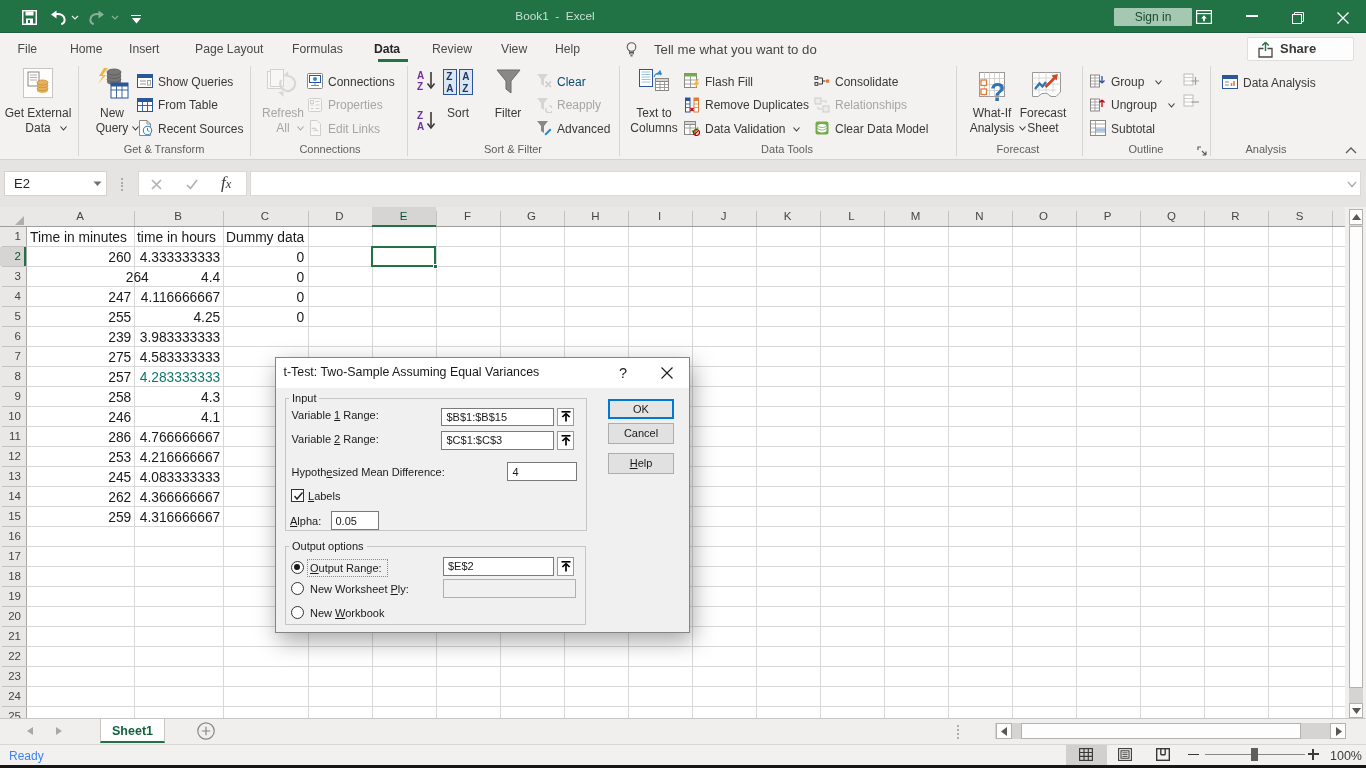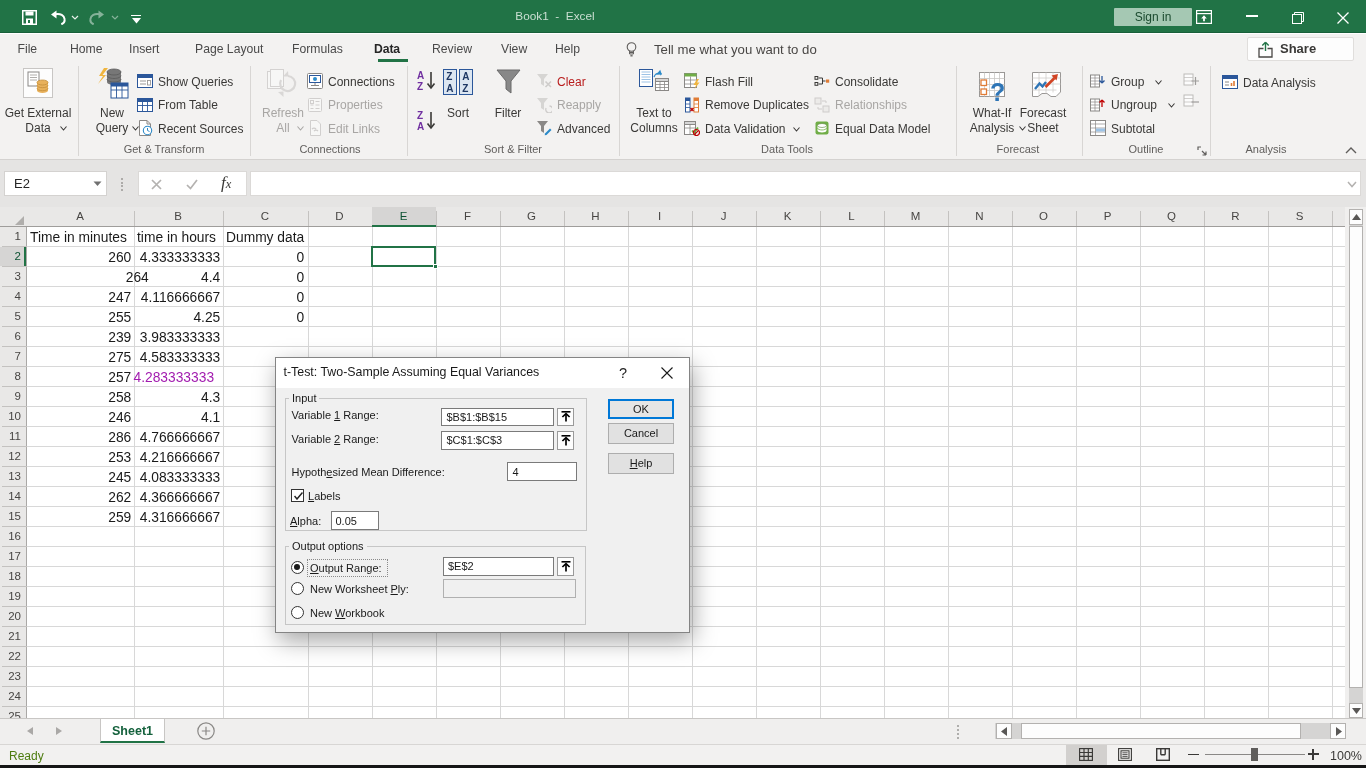--- a/index.html
+++ b/index.html
@@ -192,21 +192,21 @@
     </svg>
 <div class="abs" style="left:413px;top:105.5px;width:90px;text-align:center;font-size:12px;color:#3a3937">Sort</div>
 <svg class="ic" style="left:496px;top:69px" width="25" height="27" viewBox="0 0 25 27">
       <path d="M1 1 L24 1 L15 12 L15 24 L10 20 L10 12 Z" fill="#888" stroke="#6a6a6a"></path>
     </svg>
 <div class="abs" style="left:463px;top:105.5px;width:90px;text-align:center;font-size:12px;color:#3a3937">Filter</div>
 <svg class="ic" style="left:536px;top:73px;opacity:.55" width="16" height="16" viewBox="0 0 16 16">
       <path d="M1 1 L12 1 L8 6 L8 13 L5 11 L5 6 Z" fill="#c0bebc"></path>
       <path d="M9.5 8.5 L15 14 M15 8.5 L9.5 14" stroke="#b0aeac" stroke-width="1.6"></path>
     </svg>
-<div class="abs" style="left:557px;top:74.5px;font-size:12px;color:#b91c1c;white-space:nowrap">Clear</div>
+<div class="abs" style="left:557px;top:74.5px;font-size:12px;color:#0c4a6e;white-space:nowrap">Clear</div>
 <svg class="ic" style="left:536px;top:96.5px;opacity:.55" width="16" height="16" viewBox="0 0 16 16">
       <path d="M1 1 L12 1 L8 6 L8 13 L5 11 L5 6 Z" fill="#c0bebc"></path>
       <path d="M13.5 9 a3.5 3.5 0 1 1 -3.4 2" fill="none" stroke="#b0aeac" stroke-width="1.3"></path>
     </svg>
 <div class="abs" style="left:557px;top:98px;font-size:12px;color:#a8a6a4;white-space:nowrap">Reapply</div>
 <svg class="ic" style="left:536px;top:120px" width="16" height="16" viewBox="0 0 16 16">
       <path d="M1 1 L12 1 L8 6 L8 13 L5 11 L5 6 Z" fill="#8a8886"></path>
       <path d="M9 13.5 L14 8.5 L15.5 10 L10.5 15 L8.7 15.3 Z" fill="#2b8ac9"></path>
     </svg>
 <div class="abs" style="left:557px;top:121.5px;font-size:12px;color:#3a3937;white-space:nowrap">Advanced</div>
@@ -263,21 +263,21 @@
       <path d="M4 10 v2 h4 M12 6 v-2 h-4" fill="none" stroke="#b0aeac"></path>
     </svg>
 <div class="abs" style="left:835px;top:98px;font-size:12px;color:#a8a6a4;white-space:nowrap">Relationships</div>
 <svg class="ic" style="left:814px;top:120px" width="16" height="16" viewBox="0 0 16 16">
       <rect x="1.5" y="1.5" width="13" height="13" rx="2" fill="#70ad47"></rect>
       <ellipse cx="8" cy="5.5" rx="4.5" ry="2" fill="#fff"></ellipse>
       <path d="M3.5 5.5 v5 c0 1.1 2 2 4.5 2s4.5-0.9 4.5-2v-5" fill="#fff"></path>
       <path d="M3.5 8c0 1.1 2 2 4.5 2s4.5-0.9 4.5-2" fill="none" stroke="#70ad47" stroke-width="0.8"></path>
       <ellipse cx="8" cy="5.5" rx="4.5" ry="2" fill="none" stroke="#548235" stroke-width="0.6"></ellipse>
     </svg>
-<div class="abs" style="left:835px;top:121.5px;font-size:12px;color:#3a3937;white-space:nowrap">Equal Data Model</div>
+<div class="abs" style="left:835px;top:121.5px;font-size:12px;color:#3a3937;white-space:nowrap">Clear Data Model</div>
 <svg class="ic" style="left:979px;top:72px" width="31" height="30" viewBox="0 0 31 30">
       <rect x="0.5" y="0.5" width="25" height="24" fill="#fff" stroke="#9a9896"></rect>
       <path d="M0.5 6.5h25M0.5 12.5h25M0.5 18.5h25M5.5 0.5v24M10.5 0.5v24M15.5 0.5v24M20.5 0.5v24" stroke="#c8c6c4" stroke-width="0.8"></path>
       <rect x="2" y="8" width="5.5" height="5.5" fill="#fff" stroke="#e07c36" stroke-width="1.3"></rect>
       <rect x="2" y="17" width="5.5" height="5.5" fill="#fff" stroke="#e07c36" stroke-width="1.3"></rect>
       <text x="11" y="29" font-size="25" font-weight="bold" fill="#2e75b6" font-family="Liberation Sans">?</text>
     </svg>
 <div class="abs" style="left:947px;top:105.5px;width:90px;text-align:center;font-size:12px;color:#3a3937;line-height:15px">What-If<br>Analysis</div>
 <svg class="ic" style="left:1019px;top:126px" width="7" height="5" viewBox="0 0 7 5">
       <path d="M0.5 0.5 L3.5 4 L6.5 0.5" fill="none" stroke="#3a3937" stroke-width="1.1"></path>
@@ -508,21 +508,21 @@
 <div class="abs" style="left:26.5px;top:449.8px;width:104.8px;text-align:right;font-size:13.8px;color:#1a1a1a">253</div>
 <div class="abs" style="left:26.5px;top:469.8px;width:104.8px;text-align:right;font-size:13.8px;color:#1a1a1a">245</div>
 <div class="abs" style="left:26.5px;top:489.8px;width:104.8px;text-align:right;font-size:13.8px;color:#1a1a1a">262</div>
 <div class="abs" style="left:26.5px;top:509.8px;width:104.8px;text-align:right;font-size:13.8px;color:#1a1a1a">259</div>
 <div class="abs" style="left:133.5px;top:249.79999999999998px;width:86.8px;text-align:right;font-size:13.8px;color:#1a1a1a">4.333333333</div>
 <div class="abs" style="left:133.5px;top:269.8px;width:86.8px;text-align:right;font-size:13.8px;color:#1a1a1a">4.4</div>
 <div class="abs" style="left:133.5px;top:289.8px;width:86.8px;text-align:right;font-size:13.8px;color:#1a1a1a">4.116666667</div>
 <div class="abs" style="left:133.5px;top:309.8px;width:86.8px;text-align:right;font-size:13.8px;color:#1a1a1a">4.25</div>
 <div class="abs" style="left:133.5px;top:329.8px;width:86.8px;text-align:right;font-size:13.8px;color:#1a1a1a">3.983333333</div>
 <div class="abs" style="left:133.5px;top:349.8px;width:86.8px;text-align:right;font-size:13.8px;color:#1a1a1a">4.583333333</div>
-<div class="abs" style="left:133.5px;top:369.8px;width:86.8px;font-size:13.8px;color:#a21caf">4.283333333</div>
+<div class="abs" style="left:133.5px;top:369.8px;width:86.8px;text-align:right;font-size:13.8px;color:#0f766e">4.283333333</div>
 <div class="abs" style="left:133.5px;top:389.8px;width:86.8px;text-align:right;font-size:13.8px;color:#1a1a1a">4.3</div>
 <div class="abs" style="left:133.5px;top:409.8px;width:86.8px;text-align:right;font-size:13.8px;color:#1a1a1a">4.1</div>
 <div class="abs" style="left:133.5px;top:429.8px;width:86.8px;text-align:right;font-size:13.8px;color:#1a1a1a">4.766666667</div>
 <div class="abs" style="left:133.5px;top:449.8px;width:86.8px;text-align:right;font-size:13.8px;color:#1a1a1a">4.216666667</div>
 <div class="abs" style="left:133.5px;top:469.8px;width:86.8px;text-align:right;font-size:13.8px;color:#1a1a1a">4.083333333</div>
 <div class="abs" style="left:133.5px;top:489.8px;width:86.8px;text-align:right;font-size:13.8px;color:#1a1a1a">4.366666667</div>
 <div class="abs" style="left:133.5px;top:509.8px;width:86.8px;text-align:right;font-size:13.8px;color:#1a1a1a">4.316666667</div>
 <div class="abs" style="left:222.5px;top:249.79999999999998px;width:81.8px;text-align:right;font-size:13.8px;color:#1a1a1a">0</div>
 <div class="abs" style="left:222.5px;top:269.8px;width:81.8px;text-align:right;font-size:13.8px;color:#1a1a1a">0</div>
 <div class="abs" style="left:222.5px;top:289.8px;width:81.8px;text-align:right;font-size:13.8px;color:#1a1a1a">0</div>
@@ -561,21 +561,21 @@
 <div class="abs" style="left:996px;top:722.5px;width:16px;height:16.5px;background:#fdfdfd;border:1px solid #b3b1af"></div>
 <svg class="ic" style="left:1001px;top:726.5px" width="6" height="9" viewBox="0 0 6 9">
       <path d="M6 0 L0 4.5 L6 9 Z" fill="#595755"></path>
     </svg>
 <div class="abs" style="left:1021px;top:722.5px;width:280px;height:16.5px;background:#fdfdfd;border:1px solid #b3b1af"></div>
 <div class="abs" style="left:1329.5px;top:722.5px;width:16px;height:16.5px;background:#fdfdfd;border:1px solid #b3b1af"></div>
 <svg class="ic" style="left:1335.5px;top:726.5px" width="6" height="9" viewBox="0 0 6 9">
       <path d="M0 0 L6 4.5 L0 9 Z" fill="#595755"></path>
     </svg>
 <div class="abs" style="left:0;top:744px;width:1366px;height:21px;background:#f2f1f0;border-top:1px solid #d8d6d4"></div>
-<div class="abs" style="left:9px;top:748.5px;font-size:12px;color:#4d7c0f">Ready</div>
+<div class="abs" style="left:9px;top:748.5px;font-size:12px;color:#3b82f6">Ready</div>
 <div class="abs" style="left:1066px;top:744.5px;width:41px;height:20.5px;background:#d2d0ce"></div>
 <svg class="ic" style="left:1079px;top:748px" width="14" height="13" viewBox="0 0 14 13">
       <rect x="0.6" y="0.6" width="12.8" height="11.8" fill="none" stroke="#3a3937" stroke-width="1.15"></rect>
       <path d="M0.6 4.5h12.8M0.6 8.4h12.8M5 0.6v11.8M9.3 0.6v11.8" stroke="#3a3937" stroke-width="1.15"></path>
     </svg>
 <svg class="ic" style="left:1118px;top:748px" width="14" height="13" viewBox="0 0 14 13">
       <rect x="0.6" y="0.6" width="12.8" height="11.8" fill="none" stroke="#3a3937" stroke-width="1.1"></rect>
       <rect x="3" y="2.8" width="8" height="7.4" fill="none" stroke="#3a3937" stroke-width="1"></rect>
       <path d="M4.4 4.8h5.2M4.4 6.6h5.2M4.4 8.4h5.2" stroke="#3a3937" stroke-width="0.85"></path>
     </svg>

